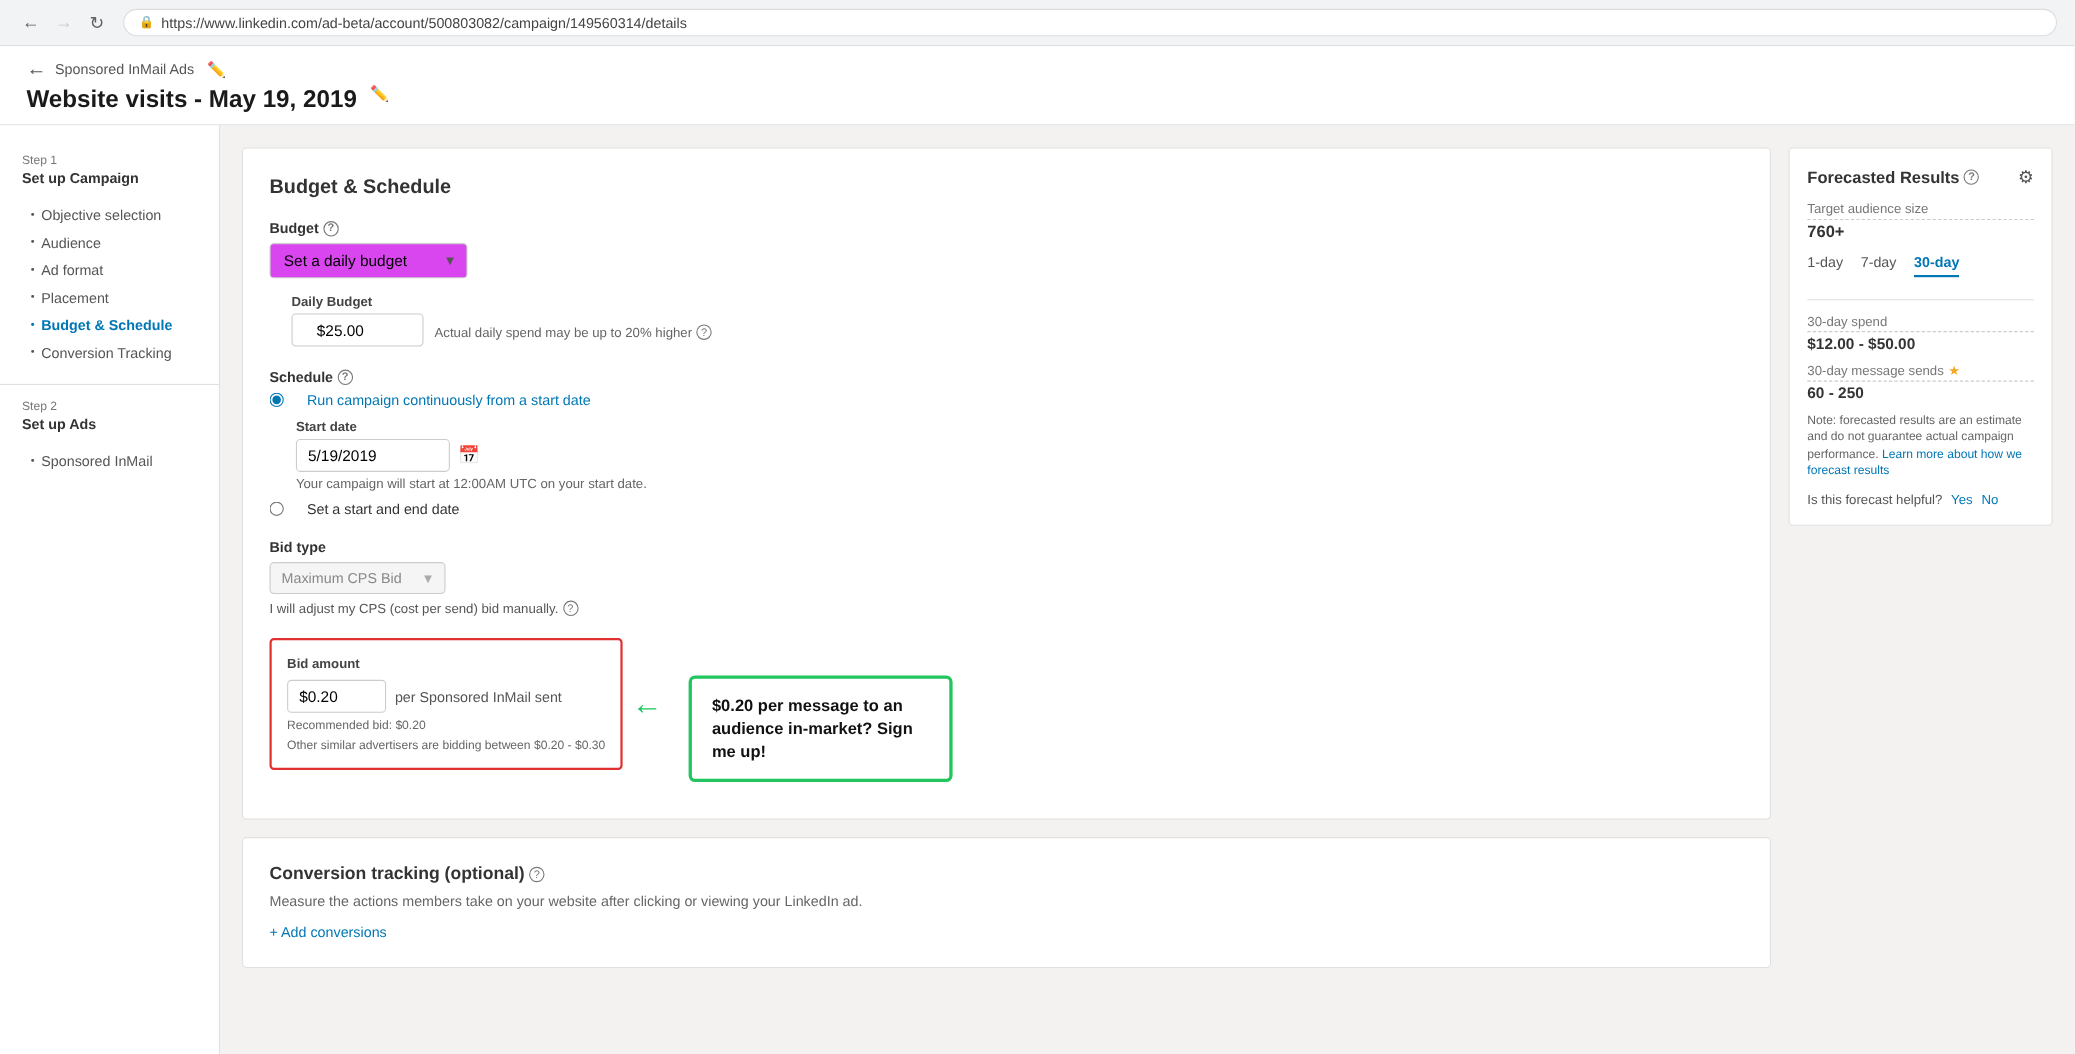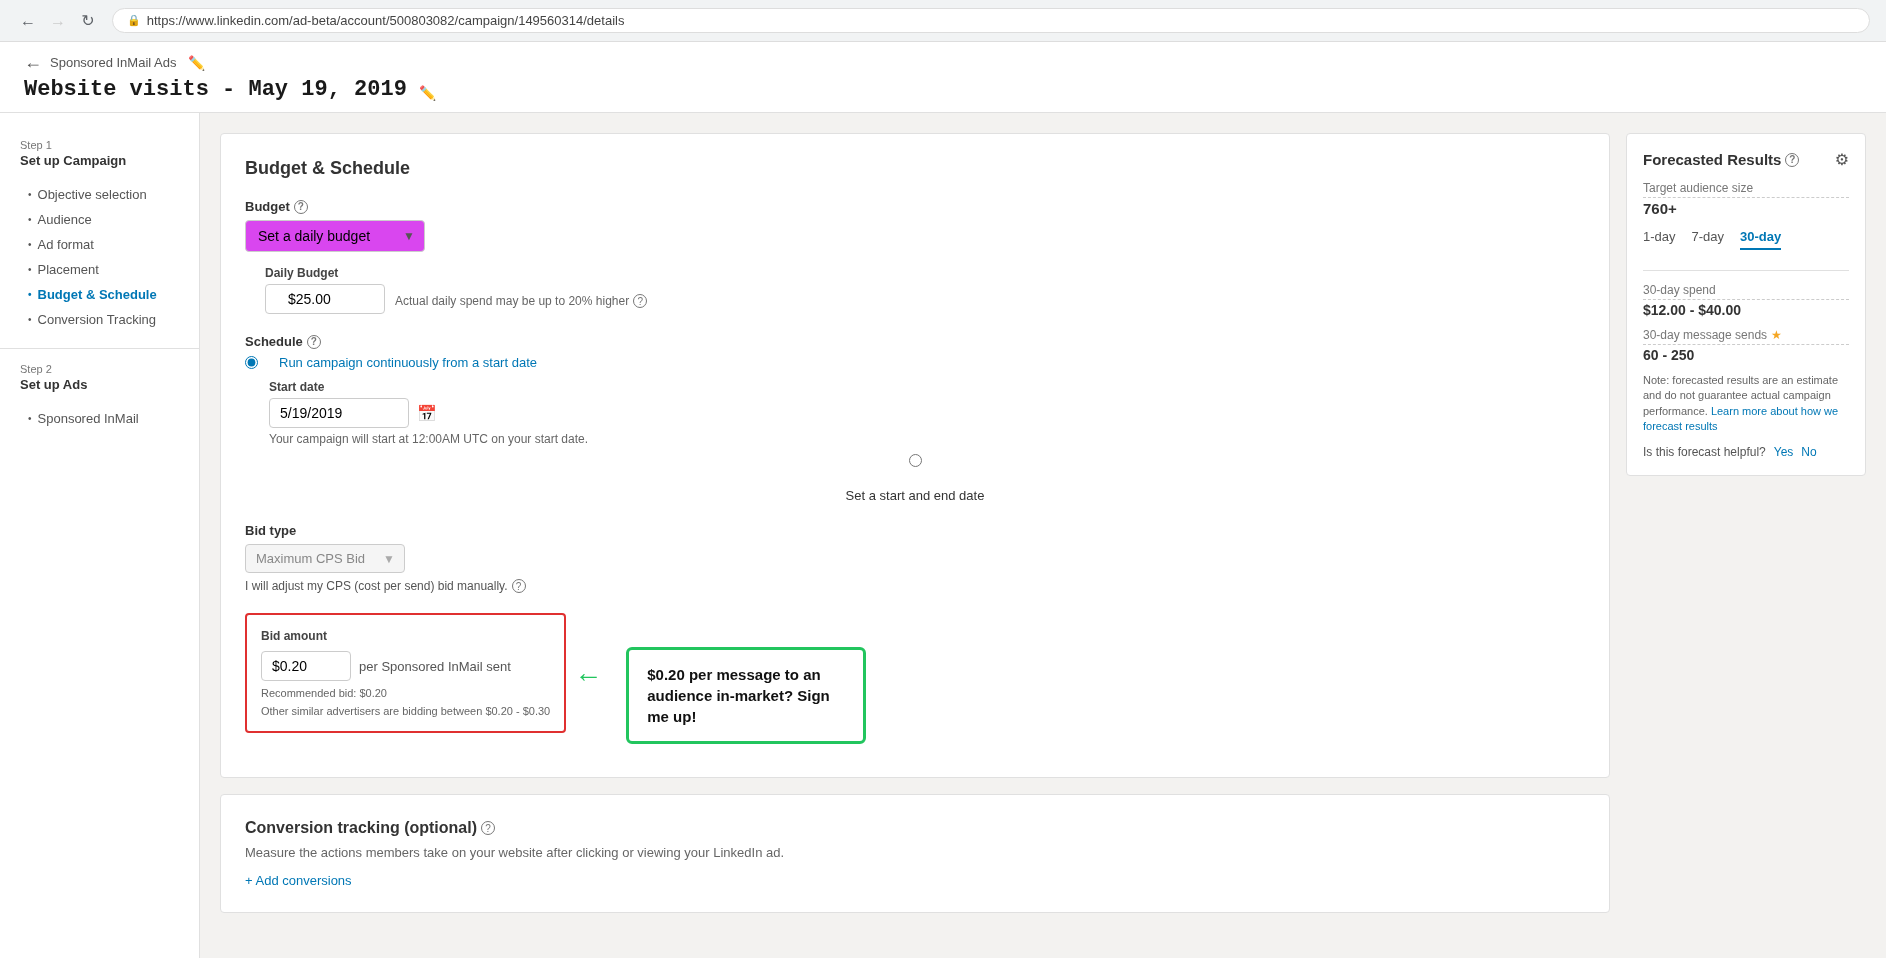--- a/index.html
+++ b/index.html
@@ -190,21 +190,21 @@
     <span>https://www.linkedin.com/ad-beta/account/500803082/campaign/149560314/details</span>
   </div>
 </div>
 
 <div class="page-header">
   <div class="back-row">
     <button class="back-btn">←</button>
     <span class="campaign-type">Sponsored InMail Ads</span>
     <span class="edit-icon">✏️</span>
   </div>
-  <div style="display:flex; align-items:flex-end; gap:8px;font-family:Liberation Mono, monospace;">
+  <div style="display:flex; align-items:flex-start; gap:8px;">
     <span class="page-title">Website visits - May 19, 2019</span>
     <span class="edit-icon">✏️</span>
   </div>
 </div>
 
 <div class="main-layout">
 
   <div class="sidebar">
     <div class="sidebar-step">
       <div class="sidebar-step-label">Step 1</div>
@@ -274,21 +274,21 @@
 
           <div style="margin-left:24px; margin-bottom:8px;">
             <div class="sub-label" style="margin-bottom:4px;">Start date</div>
             <div style="display:flex; align-items:center; gap:8px;">
               <input class="date-input" type="text" value="5/19/2019" style="">
               <span style="font-size:16px; cursor:pointer;">📅</span>
             </div>
             <div class="date-note" style="margin-left:0;">Your campaign will start at 12:00AM UTC on your start date.</div>
           </div>
 
-          <div class="radio-option" style="margin-top:8px;flex-direction:column;">
+          <div class="radio-option" style="margin-top:8px;">
             <input type="radio" name="schedule" style="">
             <span class="radio-label">Set a start and end date</span>
           </div>
         </div>
 
         
         <div class="form-section">
           <div class="form-label">Bid type</div>
           <div class="select-wrapper">
             <select class="bid-type-select" style="color:#888;">
@@ -352,21 +352,21 @@
       </div>
 
       <div class="forecast-tabs">
         <span class="forecast-tab">1-day</span>
         <span class="forecast-tab">7-day</span>
         <span class="forecast-tab active">30-day</span>
       </div>
 
       <div class="forecast-metric">
         <div class="forecast-metric-label">30-day spend</div>
-        <div class="forecast-metric-value">$12.00 - $40.00</div>
+        <div class="forecast-metric-value">$12.00 - $50.00</div>
       </div>
 
       <div class="forecast-metric">
         <div class="forecast-metric-label">
           <span>30-day message sends</span>
           <span class="star-icon">★</span>
         </div>
         <div class="forecast-metric-value">60 - 250</div>
       </div>
 

